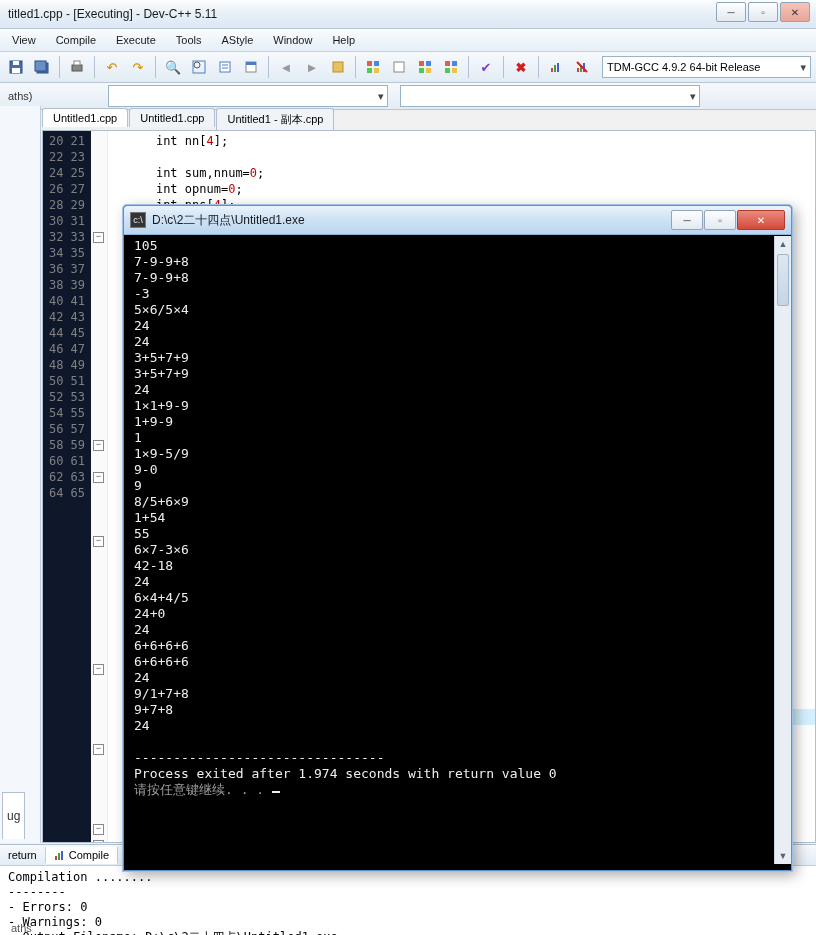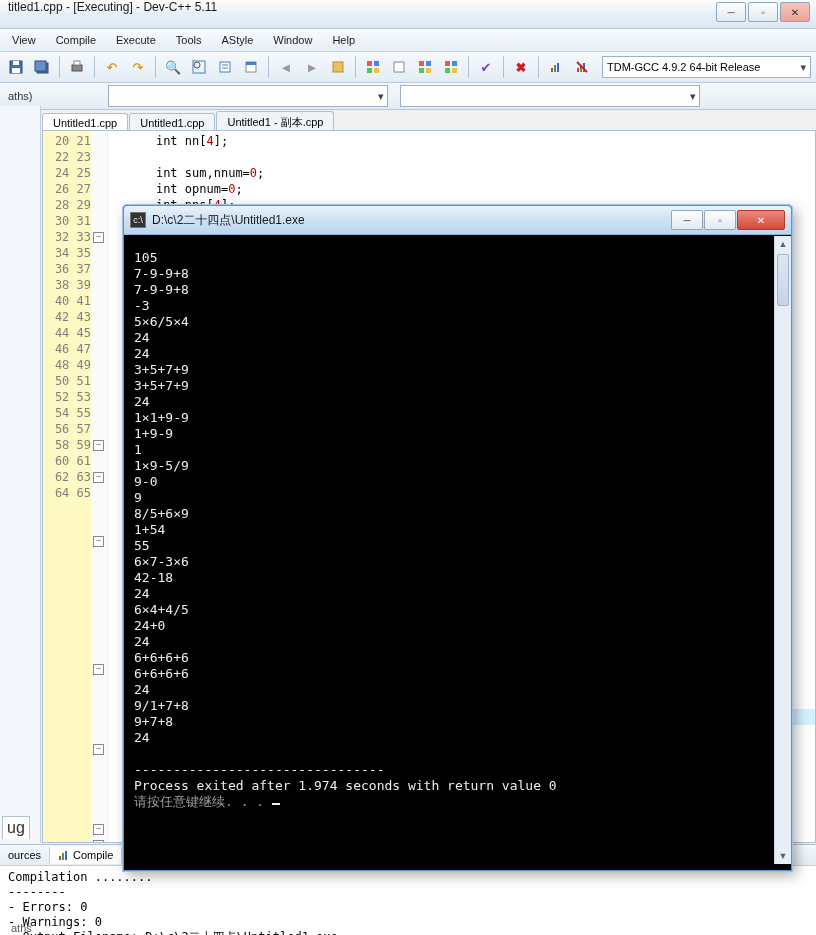--- a/index.html
+++ b/index.html
@@ -1,38 +1,38 @@
 <!DOCTYPE html>
 <html><head>
 <meta charset="utf-8">
 <style>
 body{margin:0;font-family:Tahoma,Arial,sans-serif;font-size:11px;background:#f0f0f0;overflow:hidden;width:816px;height:935px;position:relative}
-.titlebar{height:28px;background:linear-gradient(#fdfefe,#e8f0f7 45%,#dde8f4);border-bottom:1px solid #b6c5d6;display:flex;align-items:flex-start;padding:0 4px;position:relative}
+.titlebar{height:28px;background:linear-gradient(#fdfefe,#e8f0f7 45%,#dde8f4);border-bottom:1px solid #b6c5d6;display:flex;align-items:center;padding:0 4px;position:relative}
 .titlebar .title{font-size:12px;color:#1a1a1a;padding-left:4px}
 .winbtns{position:absolute;right:6px;top:2px;display:flex;gap:2px}
 .winbtn{width:28px;height:18px;border:1px solid #8fa6bc;border-radius:2px;background:linear-gradient(#fefefe,#e1e9f1);display:flex;align-items:center;justify-content:center;font-size:10px;font-family:Arial;color:#333}
 .winbtn.close{background:linear-gradient(#f6c3b9,#eaa598)}
 .menubar{height:22px;background:linear-gradient(#fafcfe,#e5eef7);border-bottom:1px solid #c5d4e3;display:flex;align-items:center;padding:0 2px}
 .menuitem{padding:3px 10px;color:#1a1a1a;cursor:default}
 .toolbar{height:30px;background:linear-gradient(#f6f9fc,#e3ecf5);border-bottom:1px solid #b8c6d5;display:flex;align-items:center;padding:0 4px;gap:2px}
 .tbtn{width:22px;height:22px;border:1px solid transparent;display:flex;align-items:center;justify-content:center;font-size:13px;color:#444;border-radius:2px}
 .tsep{width:1px;height:22px;background:#b0c2d4;margin:0 3px}
 .compiler-sel{margin-left:6px;display:flex;align-items:center;border:1px solid #9cb2c8;background:#fff;height:20px;padding:0 4px;font-size:11px}
 .compiler-sel .arrow{margin-left:40px;color:#444}
 .subtoolbar{height:26px;background:linear-gradient(#f6f9fc,#e3ecf5);border-bottom:1px solid #b8c6d5;display:flex;align-items:center;padding:0 2px}
 .combo{border:1px solid #9cb2c8;background:#fff;height:20px;display:flex;align-items:center;justify-content:flex-end;padding:0 4px;color:#444}
 .combo1{width:270px;margin-left:70px}
 .combo2{width:290px;margin-left:12px}
 .leftpanel{position:absolute;left:0;top:106px;width:40px;bottom:92px;background:#f4f7fb;border-right:1px solid #c0cedd}
-.lefttab{position:absolute;bottom:4px;left:2px;font-size:16px;color:#333;padding:2px 4px;background:#fff;border:1px solid #b0c0d0;border-bottom:none}
-.editortabs{position:absolute;left:42px;top:108px;right:8px;height:28px;display:flex;align-items:center}
+.lefttab{position:absolute;bottom:4px;left:2px;font-size:12px;color:#333;padding:16px 4px;background:#fff;border:1px solid #b0c0d0;border-bottom:none}
+.editortabs{position:absolute;left:42px;top:108px;right:8px;height:28px;display:flex;align-items:flex-start}
 .etab{border:1px solid #b0c0d0;border-bottom:none;padding:3px 10px;background:#f0f4f8;font-size:11px;margin-right:1px;border-radius:3px 3px 0 0}
 .etab.active{background:#fff;font-weight:normal}
 .editor{position:absolute;left:42px;top:130px;right:0;bottom:92px;background:#fff;border:1px solid #b0c0d0;overflow:hidden}
-.gutter{position:absolute;left:0;top:0;width:48px;bottom:0;background:#fef9c3;border-right:1px solid #ddd;font-family:Consolas,monospace;font-size:12px;color:#808080;text-align:right;padding:2px 6px 0 0;line-height:16px}
+.gutter{position:absolute;left:0;top:0;width:48px;bottom:0;background:#0f172a;border-right:1px solid #ddd;font-family:Consolas,monospace;font-size:12px;color:#808080;text-align:center;padding:2px 6px 0 0;line-height:16px}
 .foldcol{position:absolute;left:48px;top:0;width:16px;bottom:0;background:#fafafa;border-right:1px solid #eee}
 .code{position:absolute;left:64px;top:0;right:0;bottom:0;font-family:Consolas,monospace;font-size:12px;line-height:16px;padding:2px 0 0 20px;white-space:pre;color:#000}
 .kw{color:#000;font-weight:normal}
 .num{color:#c00000}
 .hl-line{background:#d4f0ff;display:inline-block;width:100%}
 .foldbox{width:9px;height:9px;border:1px solid #888;background:#fff;font-size:9px;line-height:7px;text-align:center;position:absolute;left:2px;color:#555}
 .bottompanel{position:absolute;left:0;right:0;bottom:0;height:90px;background:#fff;border-top:1px solid #b0c0d0}
 .bottomtabs{height:20px;background:linear-gradient(#f6f9fc,#e3ecf5);border-bottom:1px solid #c0cedd;display:flex;align-items:center}
 .btab{padding:2px 8px;font-size:11px;border-right:1px solid #c0cedd;display:flex;align-items:center;gap:3px}
 .btab.active{background:#fff;border-bottom:1px solid #fff;margin-bottom:-1px}
@@ -44,21 +44,21 @@
 .console .ctext{font-size:12px;color:#1a1a1a;flex:1}
 .console .cwinbtns{display:flex;gap:1px}
 .console .cwbtn{width:30px;height:18px;border:1px solid #8fa6bc;border-radius:2px;background:linear-gradient(#fefefe,#e1e9f1);display:flex;align-items:center;justify-content:center;font-size:10px;color:#333}
 .console .cwbtn.close{width:46px;background:linear-gradient(#e88a7d,#d5493a);color:#fff;border-color:#b03a2c}
 .console .cbody{position:absolute;left:6px;right:6px;top:30px;bottom:6px;background:#000;overflow:hidden}
 .console .cscroll{position:absolute;right:0;top:30px;bottom:6px;width:16px;background:#e9eef4;border-left:1px solid #c6d3e1}
 .console .cscroll .thumb{position:absolute;top:18px;left:2px;right:2px;height:50px;background:linear-gradient(#dde7f1,#c4d5e6);border:1px solid #9fb7cf;border-radius:2px}
 .console .cscroll .arr{position:absolute;left:0;right:0;height:16px;display:flex;align-items:center;justify-content:center;color:#567;font-size:9px}
 .console .cscroll .arr.up{top:0}
 .console .cscroll .arr.dn{bottom:0}
-.cout{font-family:"Lucida Console",Consolas,monospace;font-size:13px;line-height:16px;color:#eee;padding:14px 4px;white-space:pre}
+.cout{font-family:"Lucida Console",Consolas,monospace;font-size:13px;line-height:16px;color:#eee;padding:2px 4px;white-space:pre}
 .cout .gray{color:#9c9c9c}
 .cursor{display:inline-block;width:8px;height:2px;background:#eee;vertical-align:baseline;margin-bottom:1px}
 svg{display:block}
 .paths-label{position:absolute;left:8px;bottom:0;font-size:11px;color:#555;padding:1px 3px}
 </style>
 </head>
 <body>
 
 <div class="titlebar">
   <span class="title">titled1.cpp - [Executing] - Dev-C++ 5.11</span>
@@ -308,21 +308,21 @@
 <span class="">    </span>
 <span class="">    </span>
 <span class="">    </span>
 <span class="">    </span>
 
 </div>
 </div>
 
 <div class="bottompanel">
   <div class="bottomtabs">
-    <div class="btab">ources</div>
+    <div class="btab">return</div>
     <div class="btab active">
       <svg width="12" height="12">
           <rect x="1" y="7" width="2" height="4" fill="#d04040"></rect>
           <rect x="4" y="4" width="2" height="7" fill="#40a040"></rect>
           <rect x="7" y="2" width="2" height="9" fill="#4060d0"></rect>
         </svg>
       <span>Compile</span>
     </div>
   </div>
   <div class="blog" id="blog">Compilation ........<br>--------<br>- Errors: 0<br>- Warnings: 0<br>- Output Filename: D:\c\2二十四点\Untitled1.exe</div>

